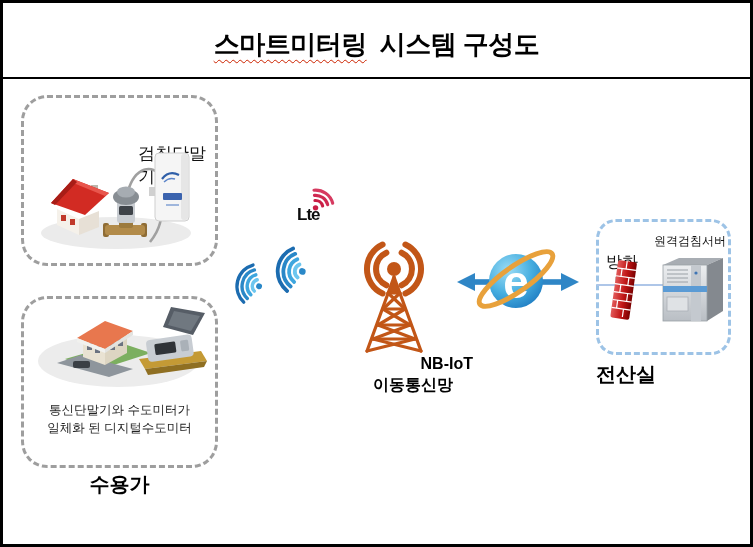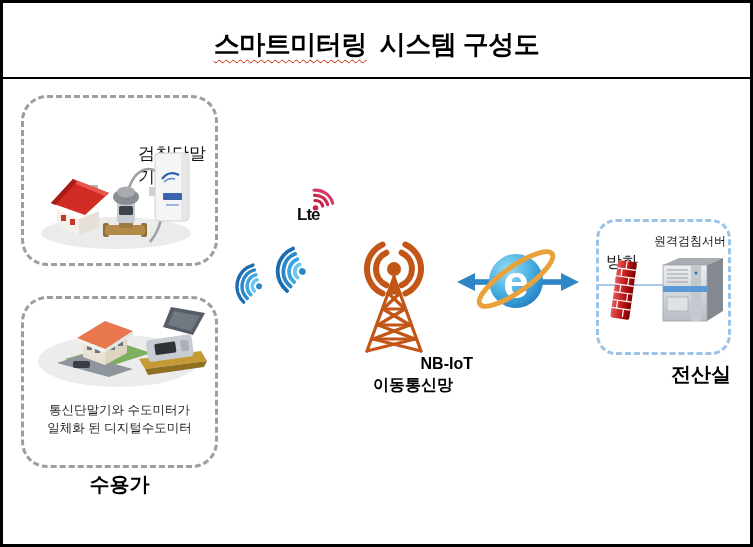--- a/index.html
+++ b/index.html
@@ -237,15 +237,15 @@
     <g stroke="#9aa0a6" stroke-width="1">
       <line x1="12" y1="17" x2="33" y2="17"></line>
       <line x1="12" y1="21" x2="33" y2="21"></line>
       <line x1="12" y1="25" x2="33" y2="25"></line>
       <line x1="12" y1="29" x2="33" y2="29"></line>
     </g>
     <rect x="8" y="33" width="44" height="6" fill="#5b9bd5"></rect>
     <rect x="12" y="44" width="21" height="14" fill="#dfe2e5" stroke="#aab0b6" stroke-width="0.8"></rect>
     <circle cx="41" cy="20" r="1.6" fill="#3f75b5"></circle>
   </svg>
-  <div class="lbl group-lbl" style="left:593px;top:358px;width:135px;text-align:right;font-family:Liberation Mono, monospace;">전산실</div>
+  <div class="lbl group-lbl" style="left:593px;top:358px;width:135px;text-align:left;font-family:Liberation Mono, monospace;">전산실</div>
 
 </div>
 
 </body></html>

